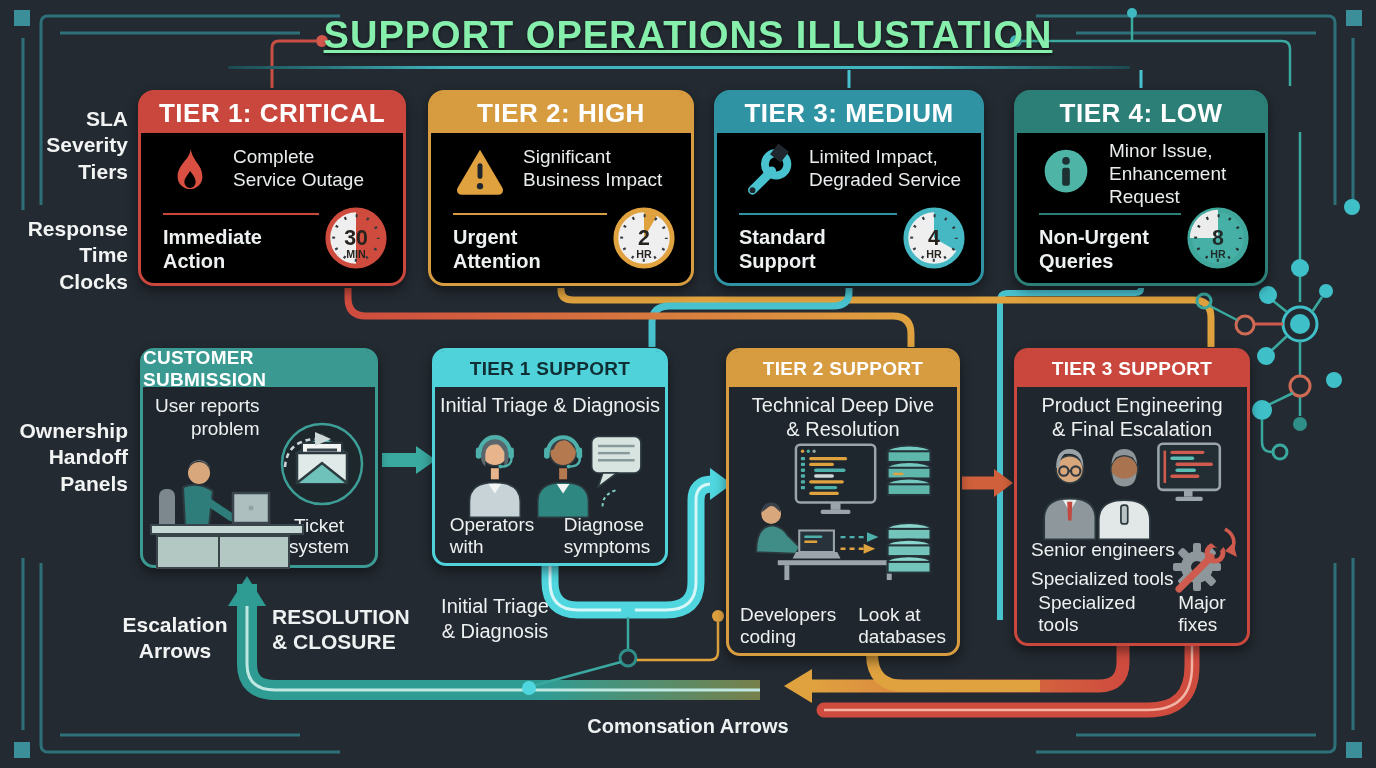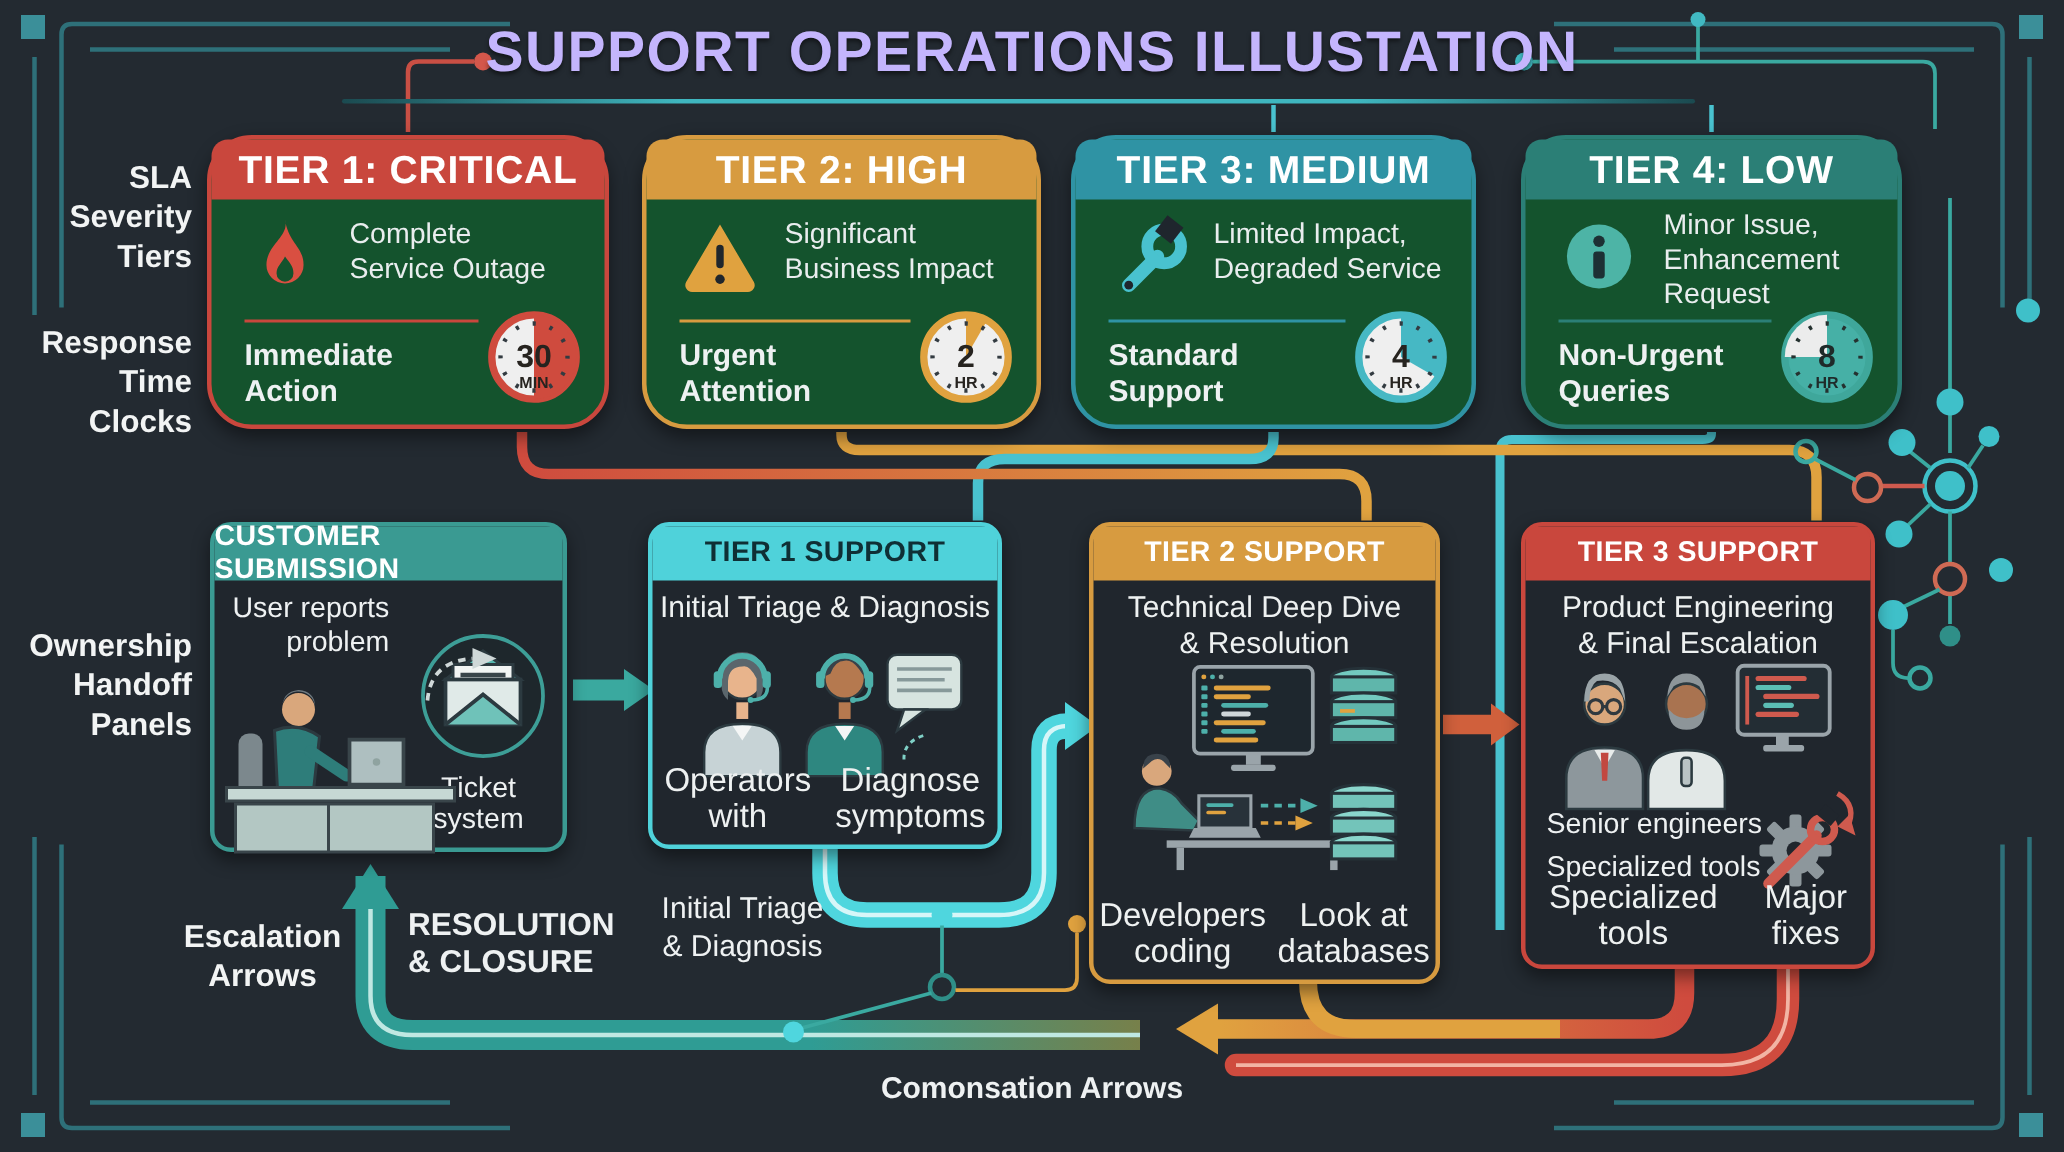--- a/index.html
+++ b/index.html
@@ -4,36 +4,36 @@
 <style>
   html,body{margin:0;padding:0;background:#161b20;}
   .canvas{position:relative;width:1376px;height:768px;background:#232a31;overflow:hidden;
           font-family:"Liberation Sans",sans-serif;color:#eef1f2;}
   .pre{white-space:pre-line;}
   svg{display:block;}
   .bg-layer{position:absolute;left:0;top:0;z-index:1;}
 
   
   .page-title{position:absolute;left:0;right:0;top:14px;margin:0;text-align:center;z-index:3;
-              font-size:38px;font-weight:bold;letter-spacing:1px;color:#c4b5fd;
-              text-shadow:0 2px 3px rgba(0,0,0,.5);}
+              font-size:38px;font-weight:bold;letter-spacing:1px;color:#86efac;
+              text-shadow:0 2px 3px rgba(0,0,0,.5);text-decoration:underline;}
   .title-underline{position:absolute;left:228px;top:66px;width:902px;height:3px;z-index:2;border-radius:2px;
               background:linear-gradient(90deg,#1b4a50,#3fb6bf 25%,#3fb6bf 75%,#1b4a50);}
 
   
   .side-label{position:absolute;z-index:3;font-weight:bold;font-size:21px;line-height:1.25;
               text-align:right;color:#f2f4f4;}
   .lbl-sla{left:18px;top:106px;width:110px;}
   .lbl-response{left:6px;top:216px;width:122px;}
   .lbl-ownership{left:18px;top:418px;width:110px;}
   .lbl-escalation{left:122px;top:612px;width:106px;text-align:center;}
 
   
-  .tier{position:absolute;top:90px;height:196px;z-index:2;background:#14532d;
-        border:3px solid var(--ac);border-radius:30px;box-shadow:0 5px 12px rgba(0,0,0,.45);
+  .tier{position:absolute;top:90px;height:196px;z-index:2;background:#000000;
+        border:3px solid var(--ac);border-radius:16px;box-shadow:0 5px 12px rgba(0,0,0,.45);
         box-sizing:border-box;}
   .tier .hd{height:40px;background:var(--ac);border-radius:11px 11px 0 0;display:flex;
             align-items:center;justify-content:center;font-weight:bold;font-size:26px;
             letter-spacing:.5px;color:#fff;}
   .tier .bd{position:relative;height:153px;}
   .tier .t-icon{position:absolute;left:22px;top:10px;width:54px;height:56px;}
   .tier .desc{position:absolute;left:92px;top:12px;font-size:19px;line-height:1.22;color:#e9edee;}
   .tier4 .desc{top:6px;}
   .tier .divider{position:absolute;left:22px;top:80px;width:calc(100% - 106px);height:2px;
                  background:var(--ac);}
@@ -44,21 +44,21 @@
   
   .panel{position:absolute;top:348px;z-index:2;background:#20262d;border:3px solid var(--ac);
          border-radius:14px;box-sizing:border-box;box-shadow:0 5px 12px rgba(0,0,0,.45);}
   .panel .hd{height:36px;background:var(--ac);color:var(--hdc,#fff);font-weight:bold;font-size:19px;
              display:flex;align-items:center;justify-content:center;border-radius:9px 9px 0 0;
              letter-spacing:.3px;}
   .panel .bd{position:relative;height:calc(100% - 36px);}
   .panel .subtitle{position:absolute;left:0;right:0;top:6px;text-align:center;font-size:20px;
                    line-height:1.2;color:#eef1f1;}
   .cap-row{position:absolute;left:0;right:0;bottom:6px;display:flex;justify-content:space-around;
-           text-align:center;font-size:22px;line-height:1.12;color:#eef1f1;}
+           font-size:19px;line-height:1.12;color:#eef1f1;}
   .p1-line{position:absolute;left:12px;top:8px;font-size:19px;line-height:1.2;text-align:right;}
   .p1-caption{position:absolute;right:8px;top:128px;width:96px;text-align:center;font-size:19px;line-height:1.12;}
   .p4-line{position:absolute;left:14px;font-size:19px;}
   .p4-line.l1{top:152px;} .p4-line.l2{top:181px;}
 
   
   .flow-label{position:absolute;z-index:3;}
   .lbl-resolution{left:272px;top:604px;font-weight:bold;font-size:21px;line-height:1.2;}
   .lbl-triage{left:426px;top:594px;width:138px;text-align:center;font-size:20px;line-height:1.25;}
   .lbl-compensation{left:0;right:0;top:715px;text-align:center;font-weight:bold;font-size:20px;}

